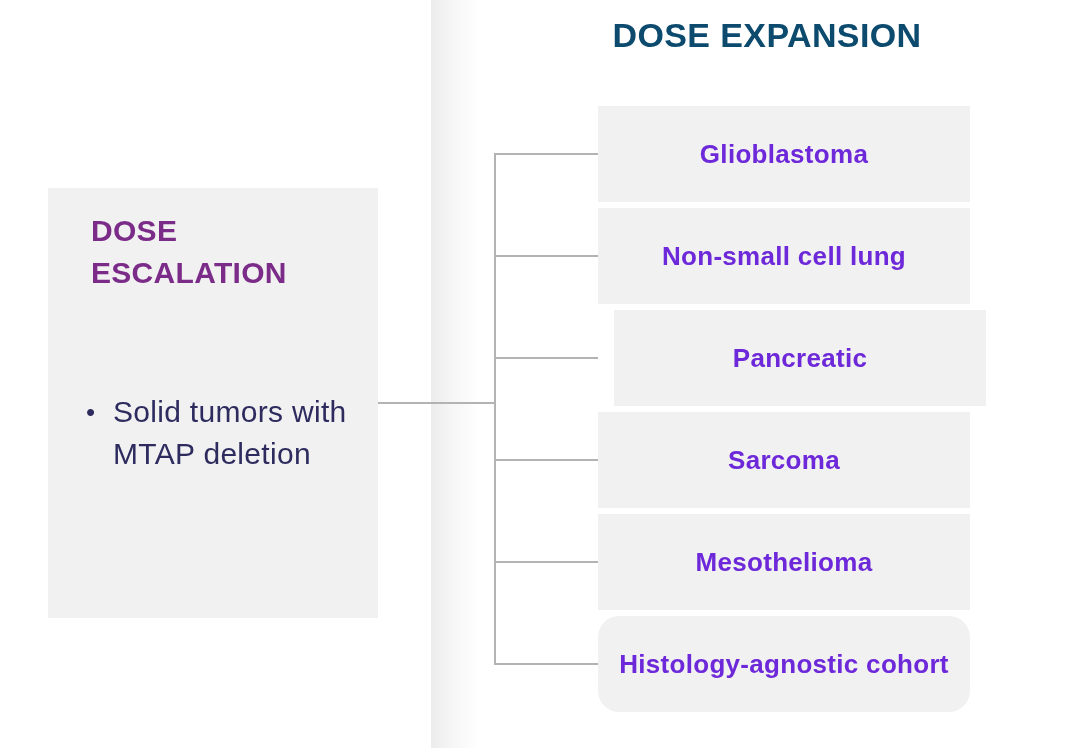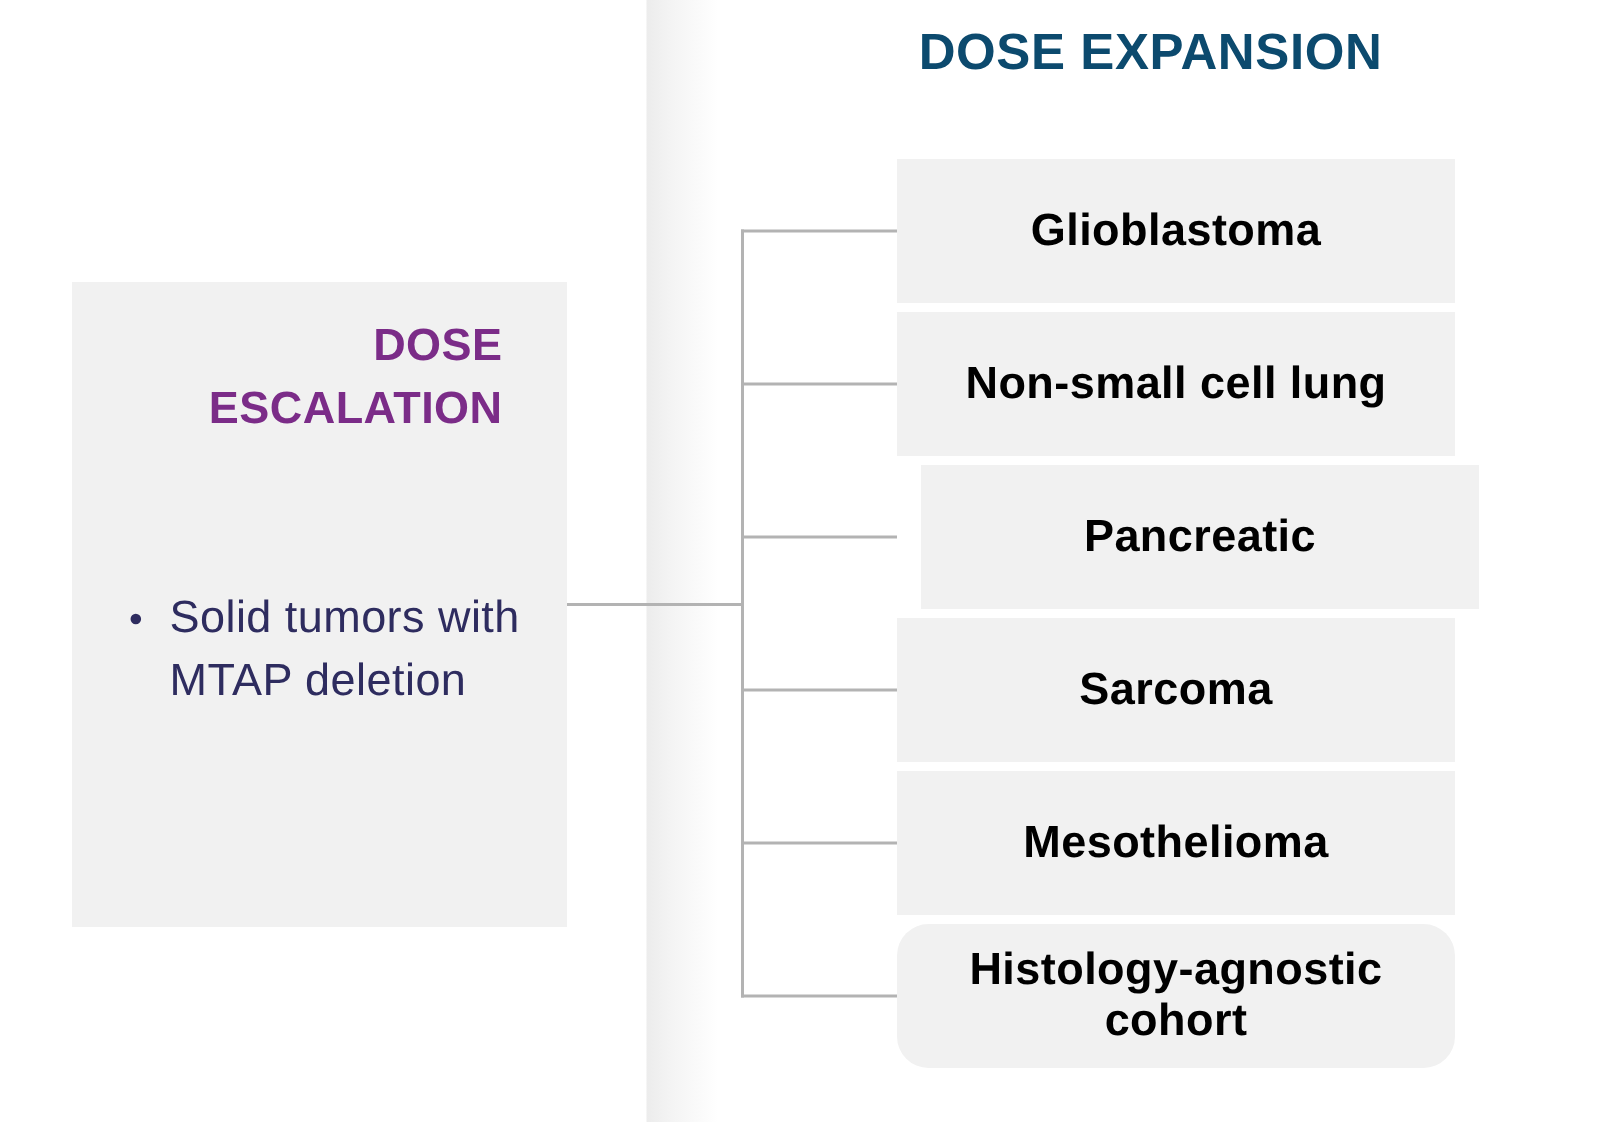--- a/index.html
+++ b/index.html
@@ -31,21 +31,21 @@
     position: absolute;
     left: 48px;
     top: 188px;
     width: 330px;
     height: 430px;
     background: #f1f1f1;
   }
   .esc-title {
     margin: 22px auto 0 auto;
     width: 244px;
-    text-align: right;
+    text-align: left;
     color: #7b2c88;
     font-size: 30px;
     font-weight: bold;
     line-height: 42px;
     letter-spacing: 0.3px;
   }
   .esc-bullet {
     position: absolute;
     left: 38px;
     top: 203px;
@@ -107,22 +107,22 @@
     align-items: center;
     justify-content: center;
   }
   .b0 { top: 106px; }
   .b1 { top: 208px; }
   .b2 { top: 310px; margin-left: 16px; }
   .b3 { top: 412px; }
   .b4 { top: 514px; }
   .b5 { top: 616px; border-radius: 21px; }
   .cohort-label {
-    color: #000000;
-    font-size: 30px;
+    color: #6d28d9;
+    font-size: 26px;
     font-weight: bold;
     line-height: 34px;
     letter-spacing: 0.3px;
     text-align: center;
     padding: 0 18px;
   }
 </style>
 </head>
 <body>
 

